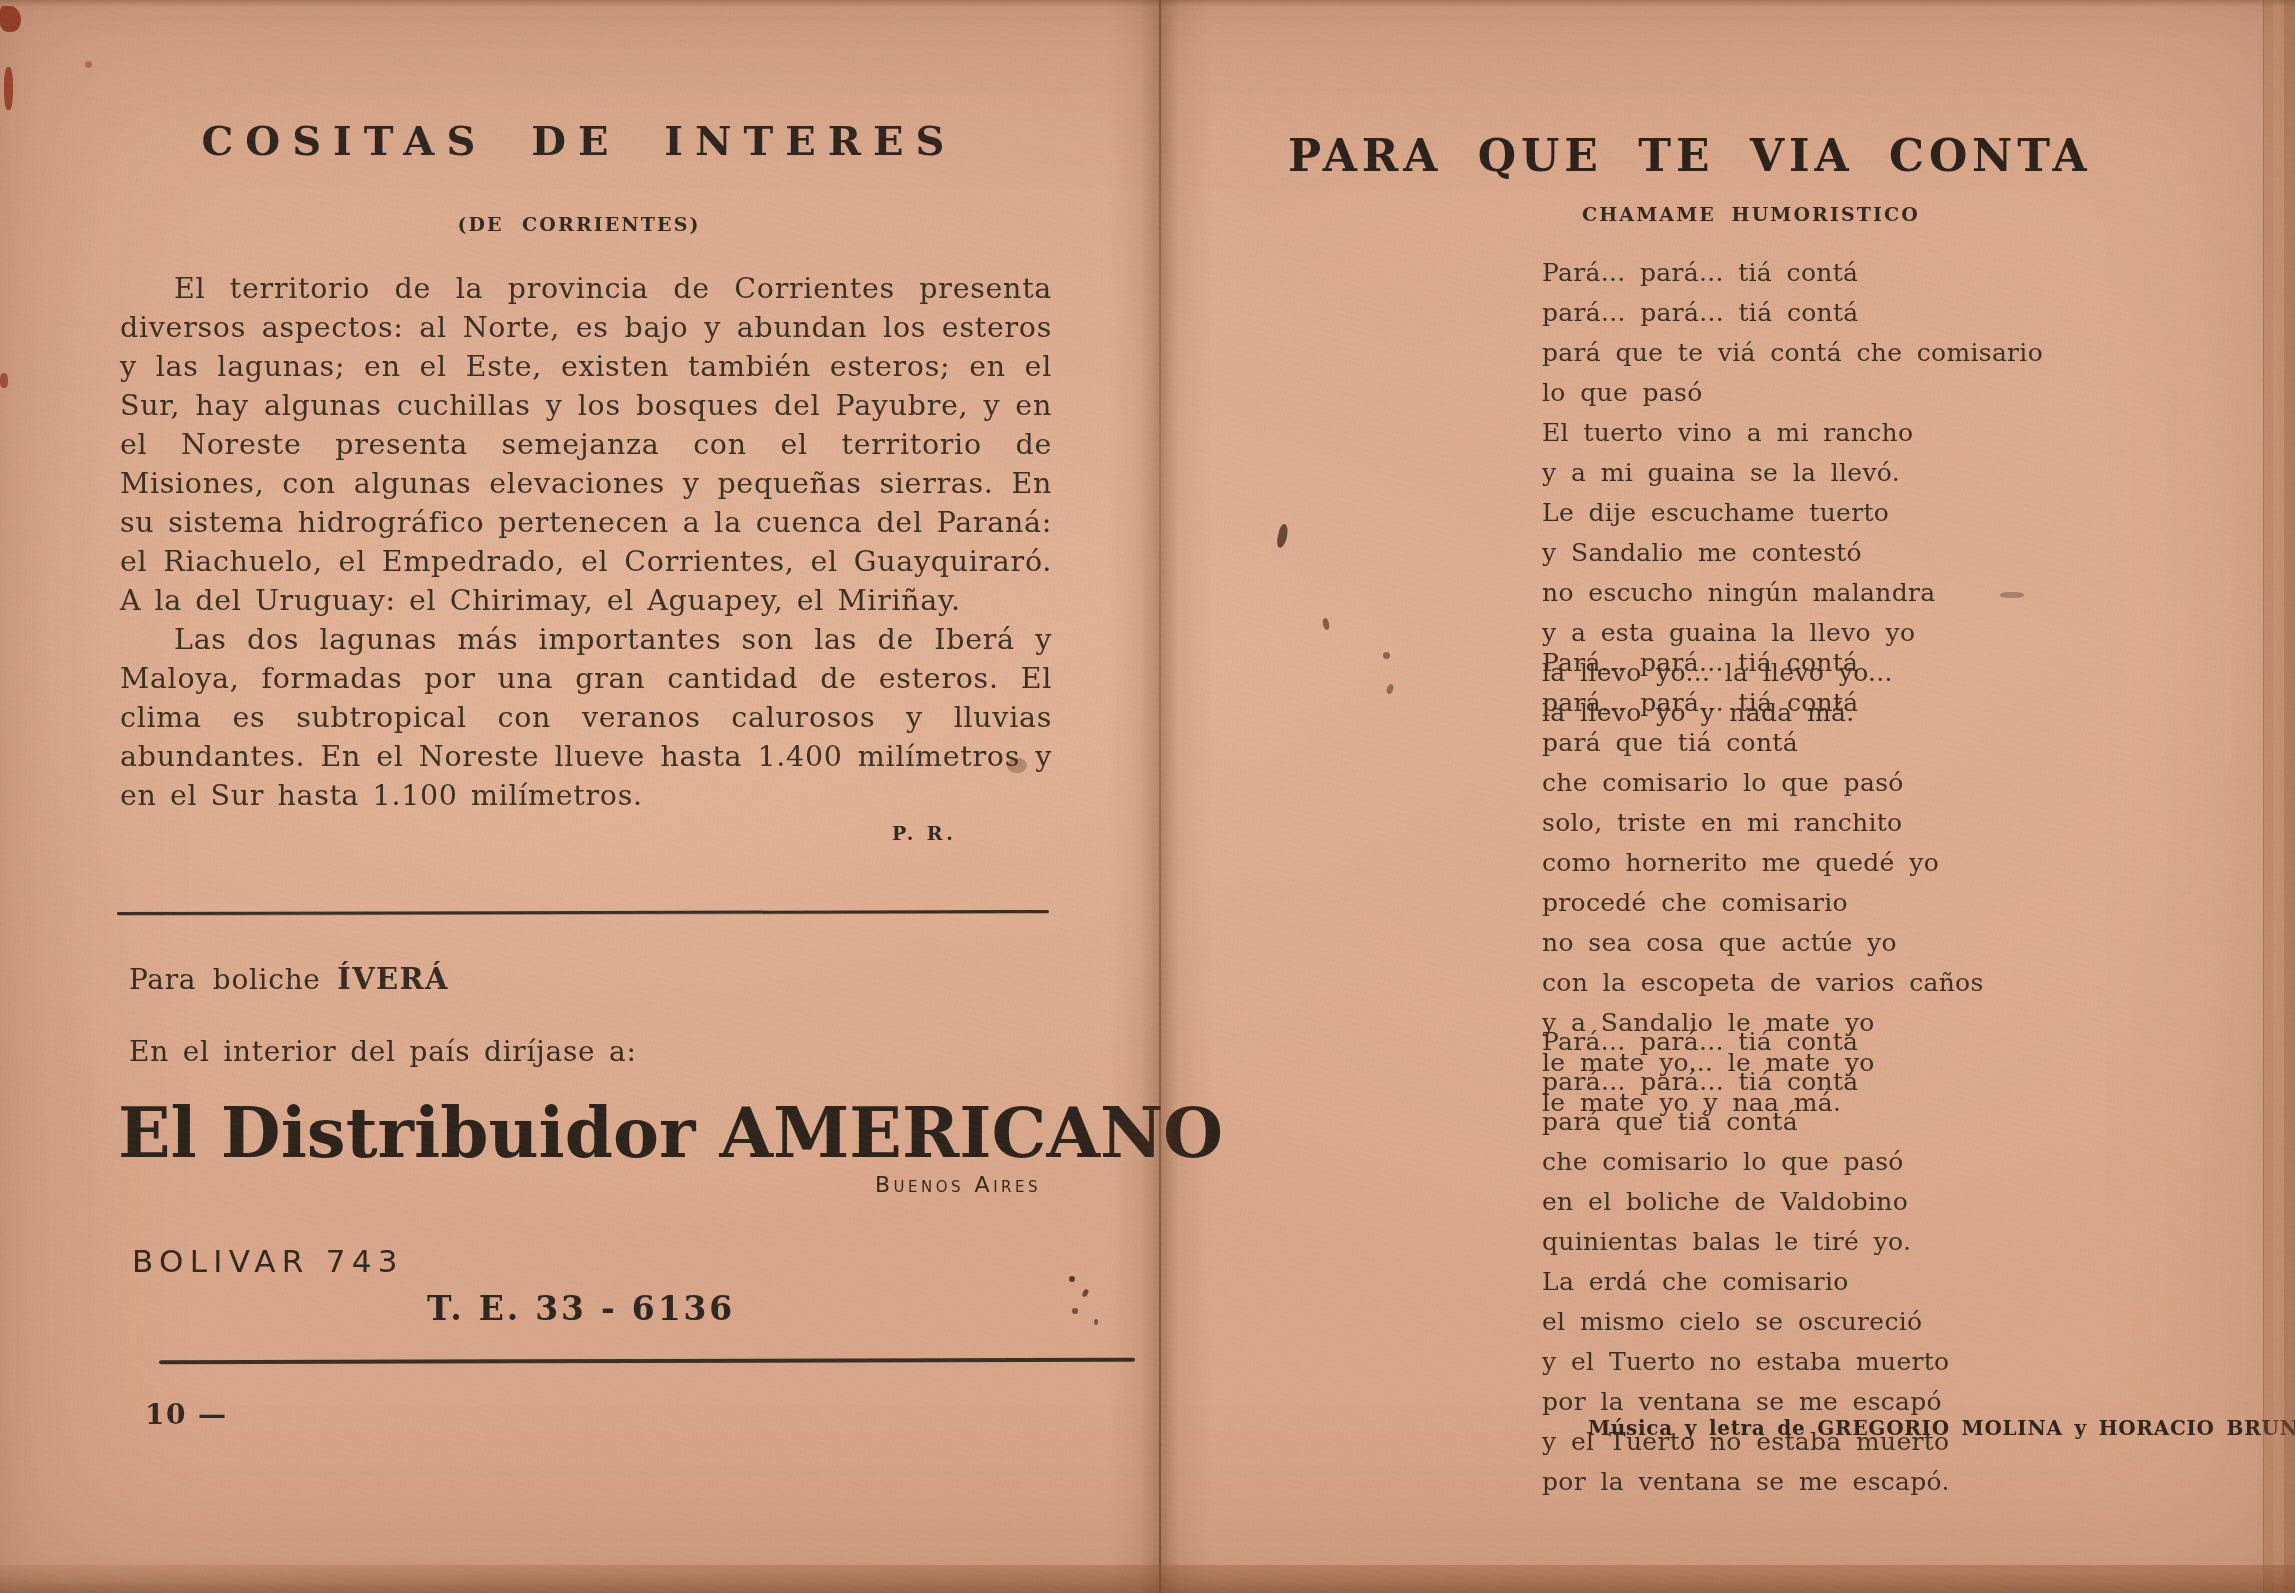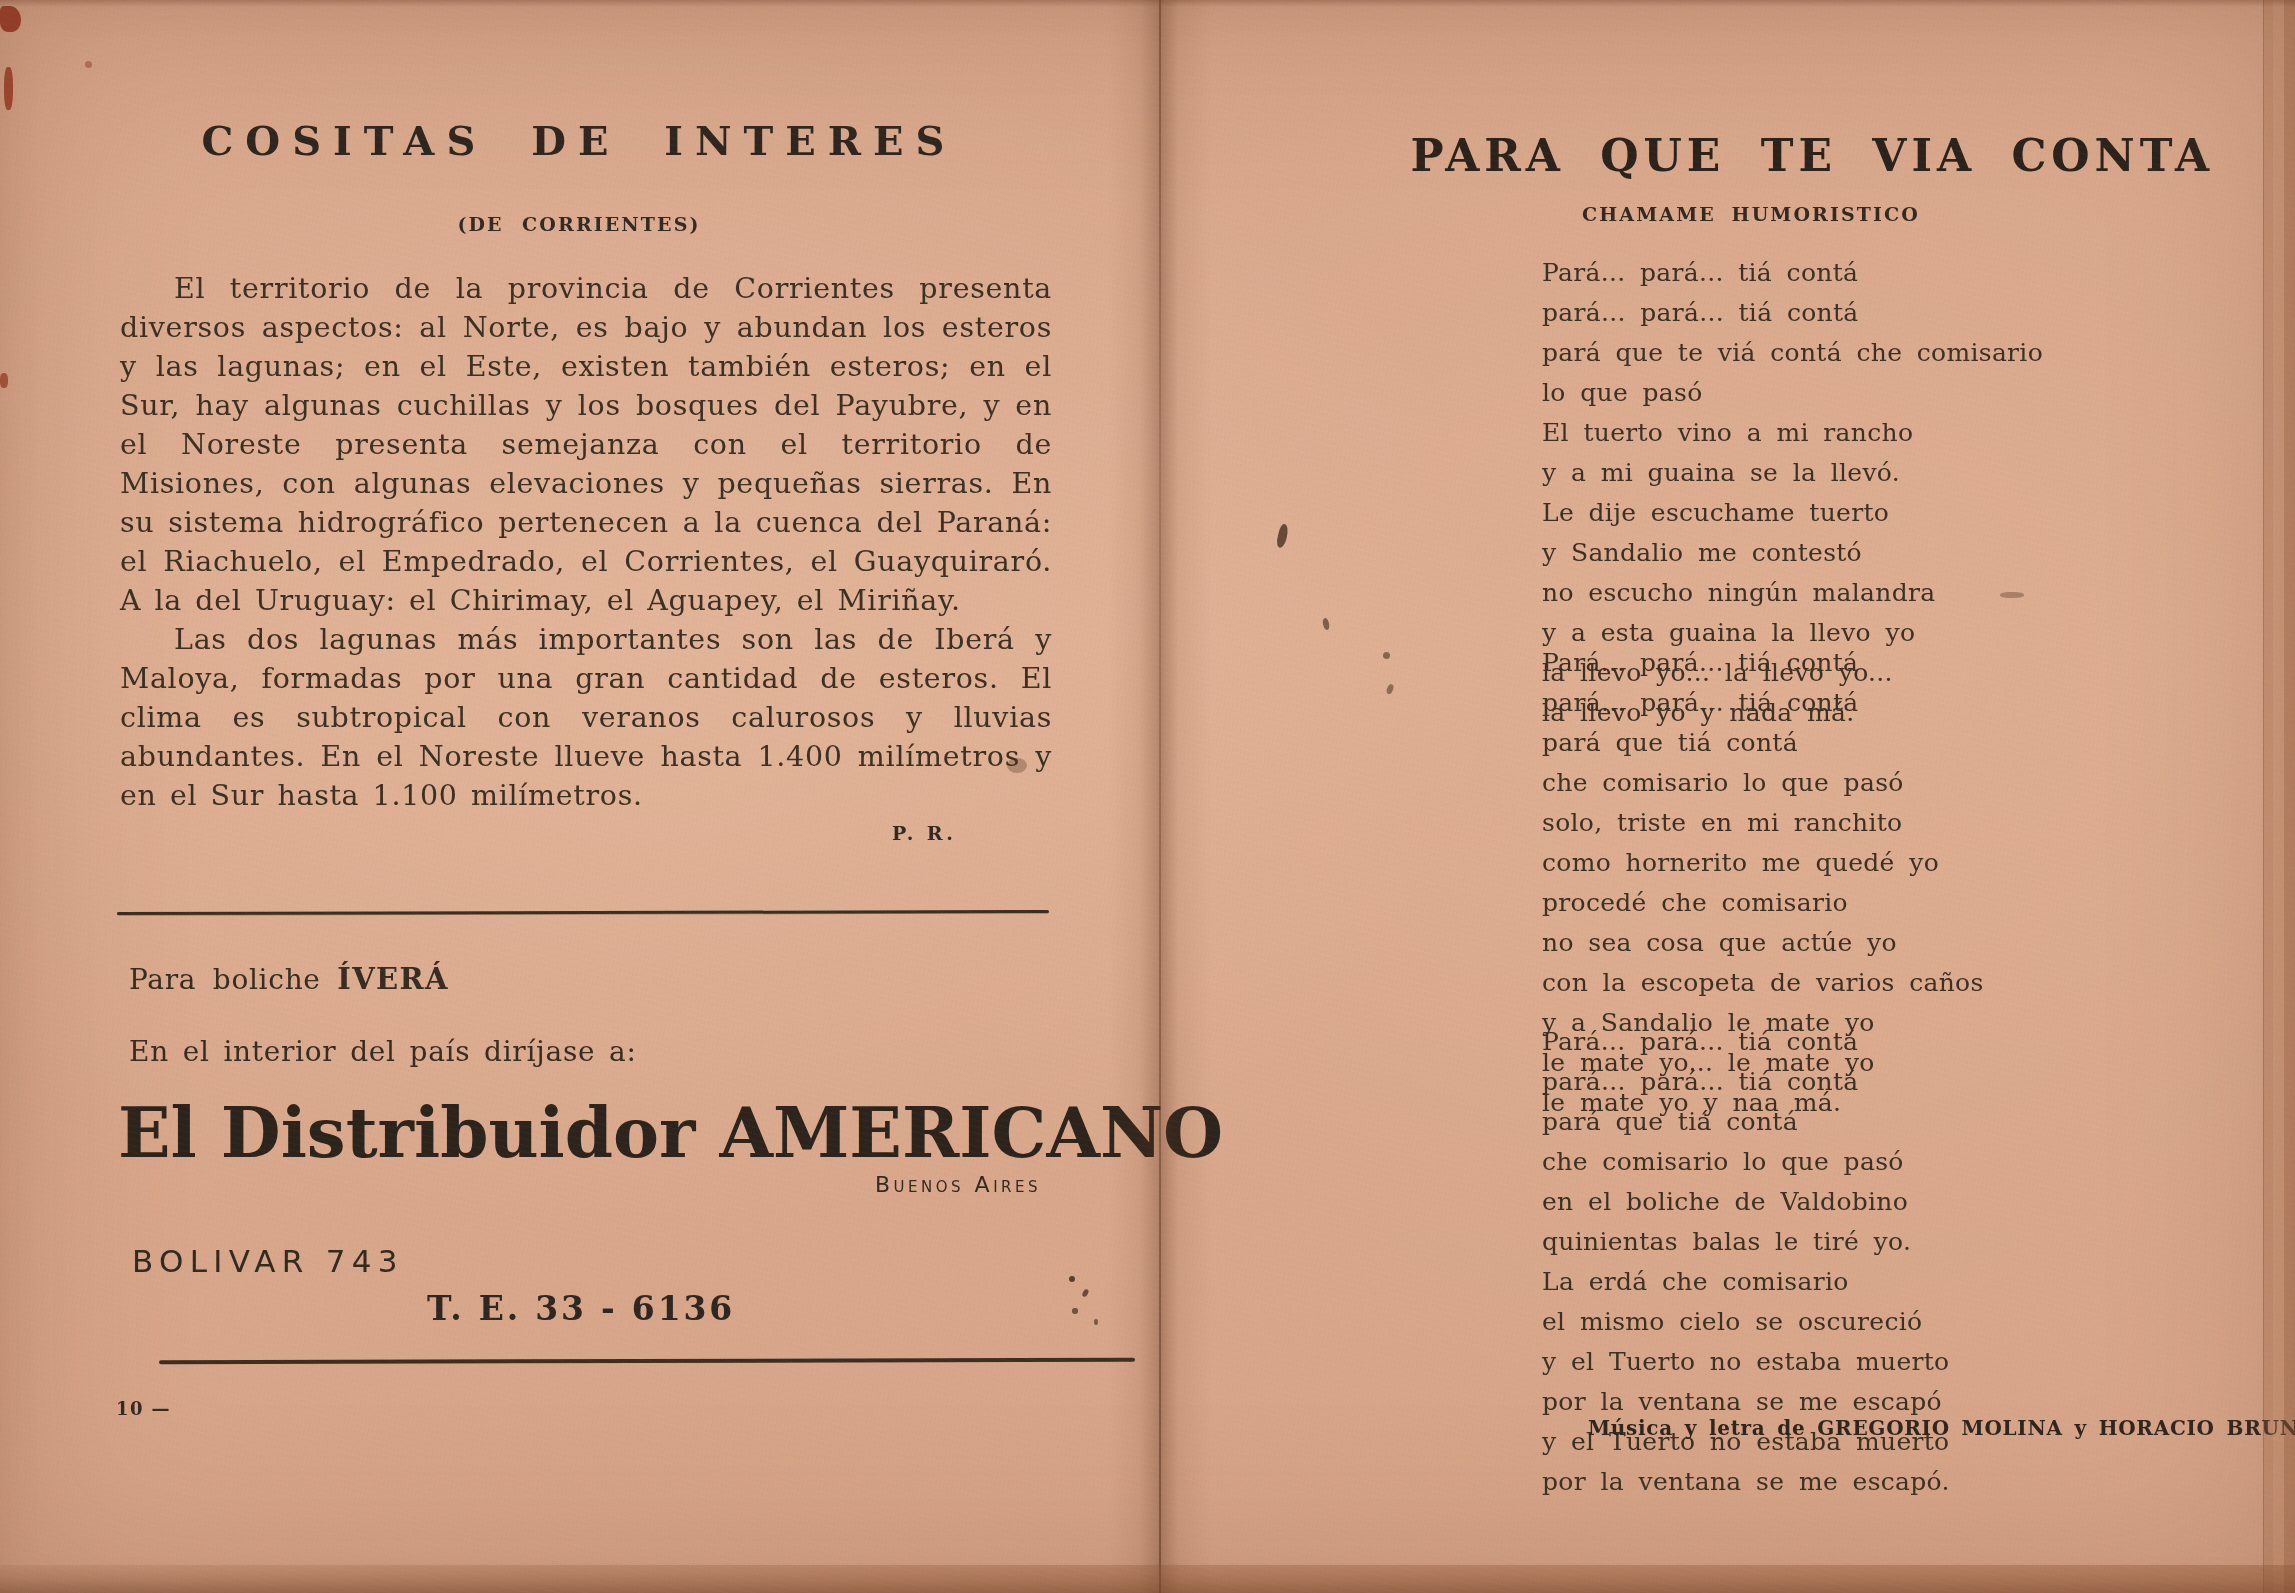--- a/index.html
+++ b/index.html
@@ -56,25 +56,25 @@
   .lp-ad2{position:absolute;left:129px;top:1035px;font-size:28px;letter-spacing:0.7px;word-spacing:4.2px;color:#362c21;}
   .lp-company{position:absolute;left:118px;top:1092px;width:926px;text-align:center;
     font-size:69px;font-weight:bold;letter-spacing:0px;color:#2c241c;white-space:nowrap;}
   .lp-address{position:absolute;left:132px;top:1243px;font-size:31px;letter-spacing:6.3px;
     font-family:"DejaVu Sans", sans-serif;color:#33291f;}
   .lp-city{position:absolute;left:696px;top:1172px;width:345px;text-align:right;
     font-size:22px;letter-spacing:3.5px;font-variant:small-caps;
     font-family:"DejaVu Sans", sans-serif;color:#33291f;}
   .lp-phone{position:absolute;left:118px;top:1289px;width:926px;text-align:center;
     font-size:33px;font-weight:bold;letter-spacing:2.8px;color:#2e2620;}
-  .lp-pagenum{position:absolute;left:116px;top:1398px;font-size:18px;font-weight:bold;
+  .lp-pagenum{position:absolute;left:145px;top:1398px;font-size:28px;font-weight:bold;
     letter-spacing:1.4px;color:#332a21;}
 
   
-  .rp-title{position:absolute;left:139px;top:130px;width:926px;text-align:right;
+  .rp-title{position:absolute;left:139px;top:130px;width:926px;text-align:left;
     font-size:44px;font-weight:bold;letter-spacing:4.9px;word-spacing:15.3px;color:#2b231c;white-space:nowrap;}
   .rp-subtitle{position:absolute;left:139px;top:203px;width:926px;text-align:center;
     font-size:19px;font-weight:bold;letter-spacing:2.1px;word-spacing:7px;color:#33291f;}
   .stanza{position:absolute;left:393px;width:696px;
     font-size:25px;line-height:40px;letter-spacing:0.3px;word-spacing:6.3px;
     white-space:pre-line;color:#3b3023;}
   .stanza-1{top:253px;}
   .stanza-2{top:643px;}
   .stanza-3{top:1022px;}
   .rp-credit{position:absolute;left:439px;top:1416px;width:668px;text-align:right;

